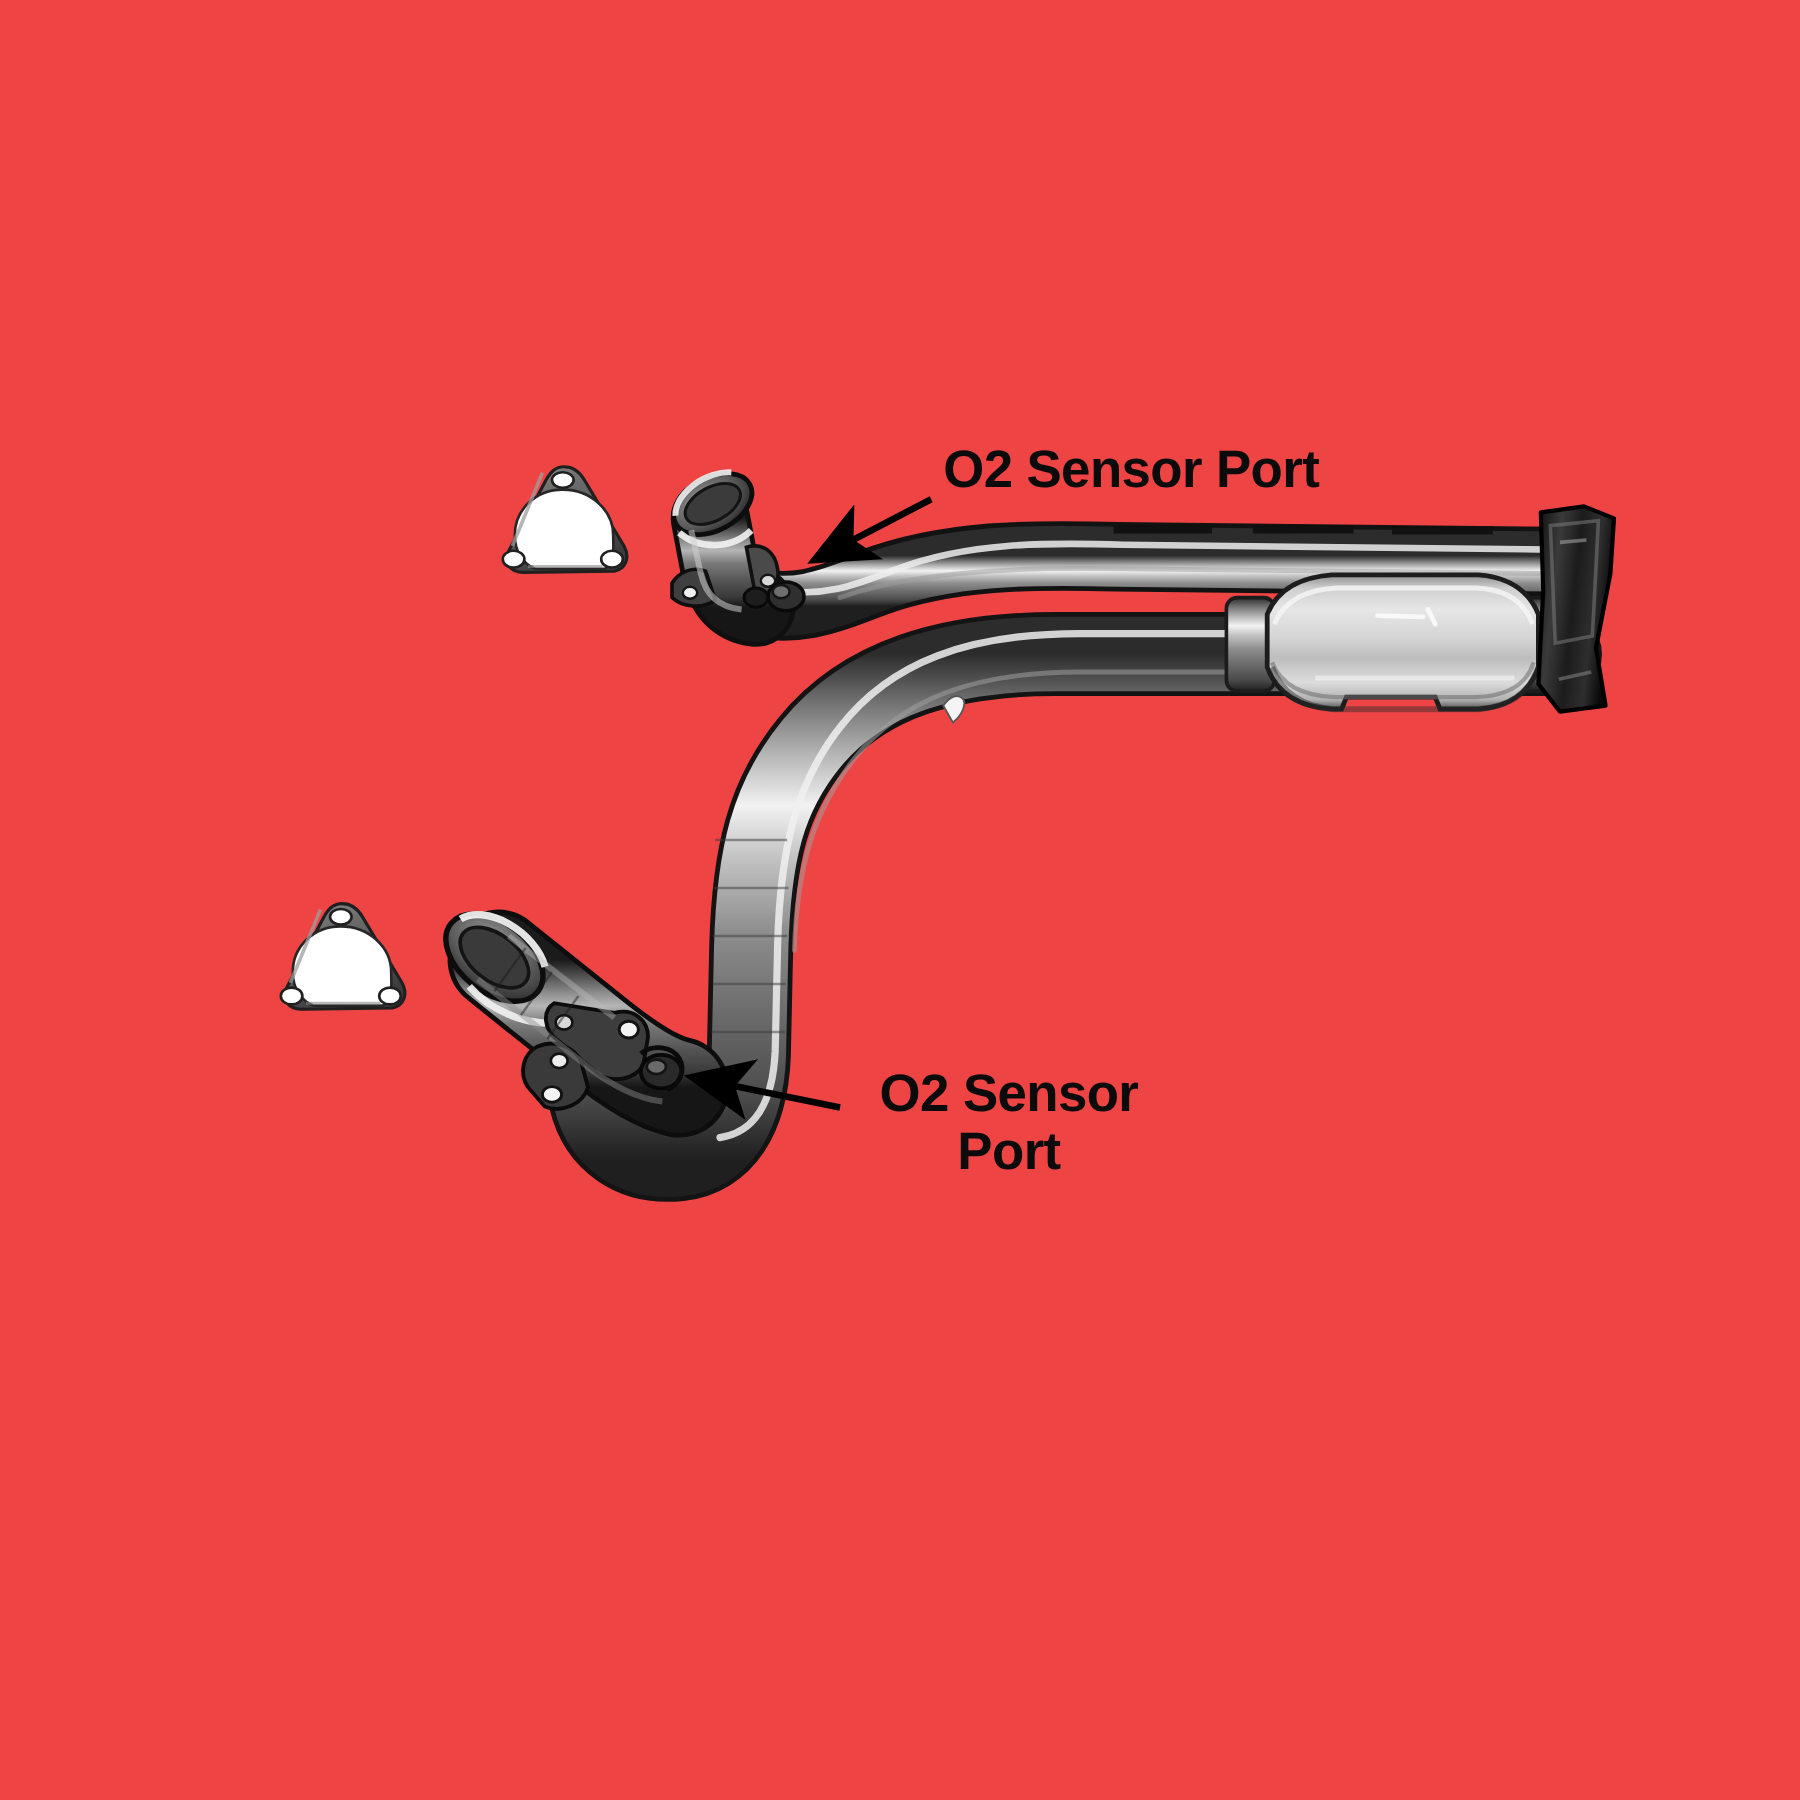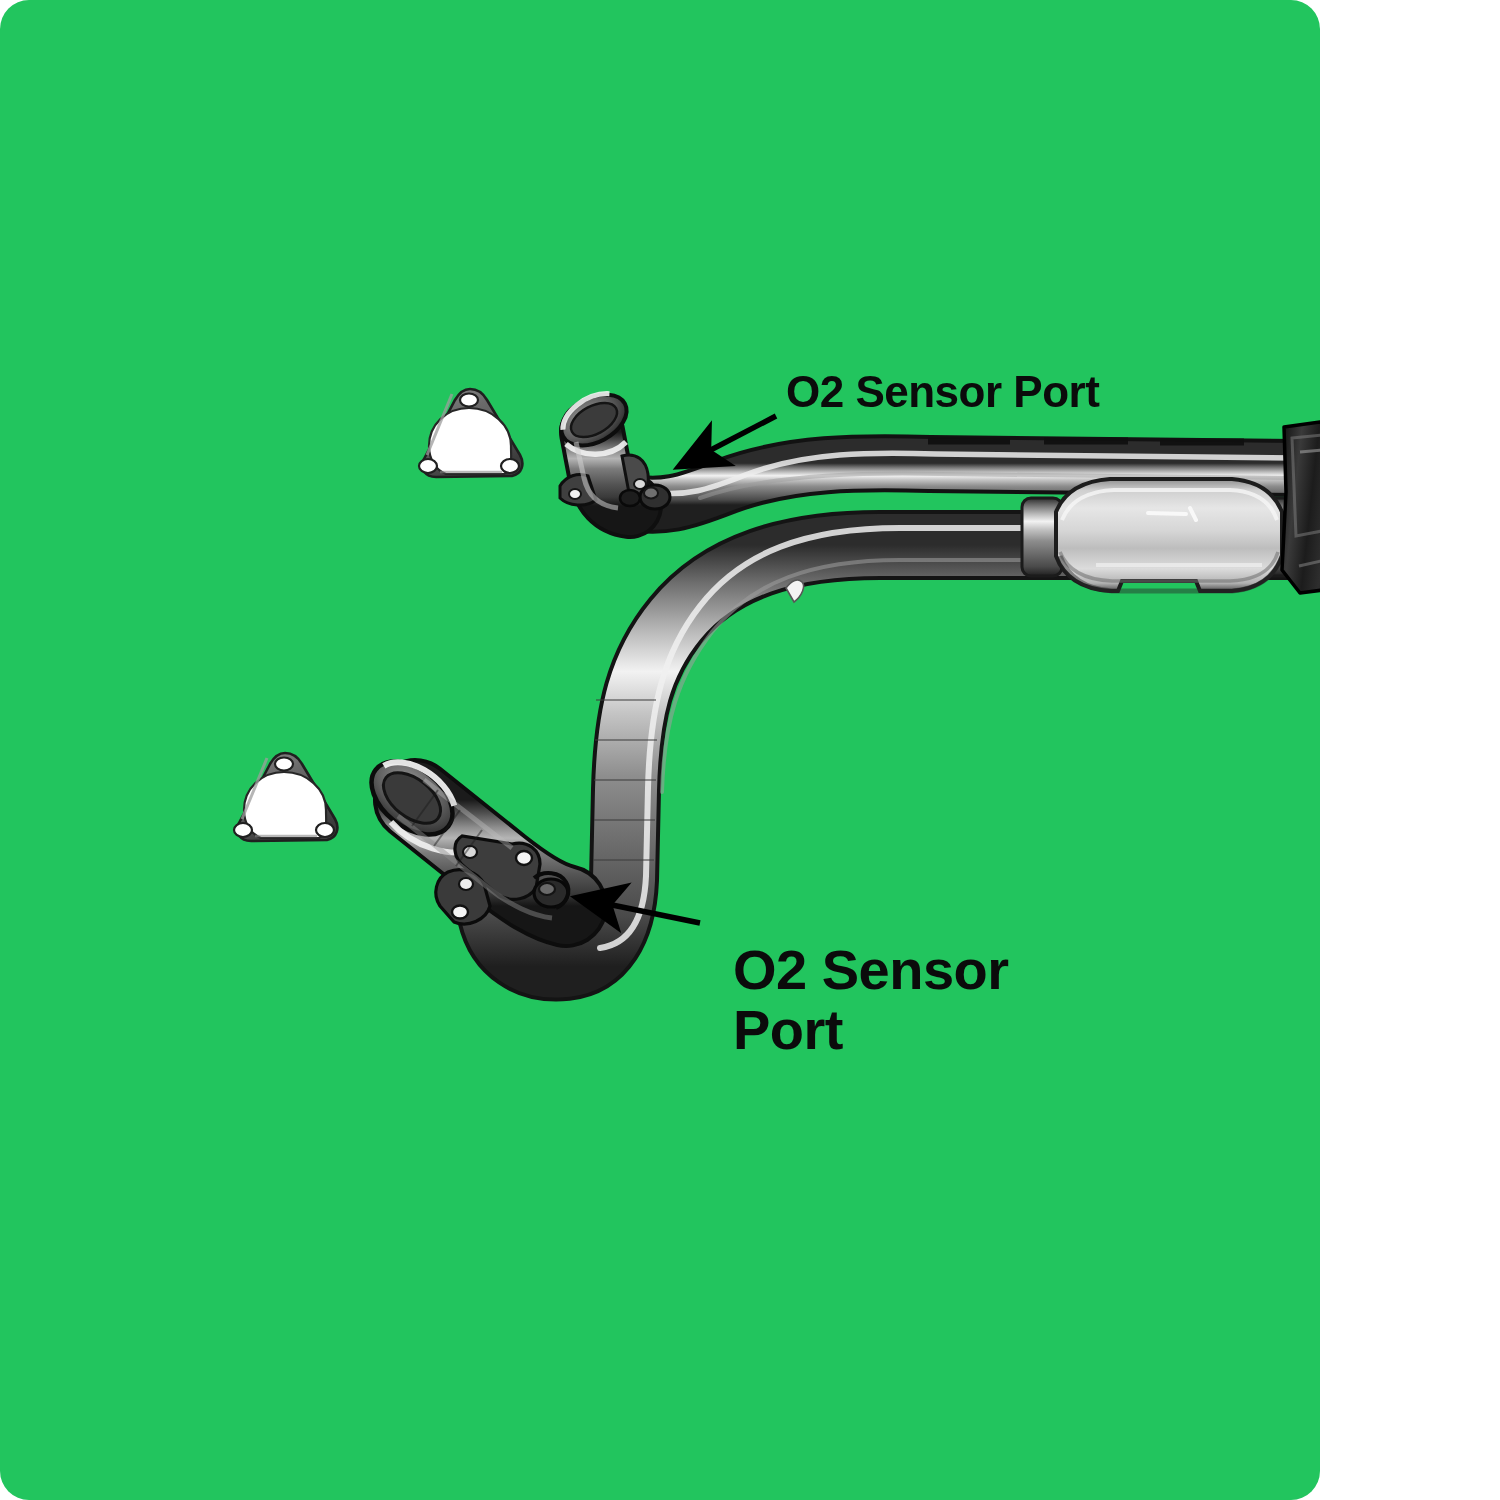--- a/index.html
+++ b/index.html
@@ -6,25 +6,24 @@
   html, body {
     margin: 0;
     padding: 0;
     background: #ffffff;
   }
   body {
     font-family: "Liberation Sans", sans-serif;
   }
   #stage {
     position: relative;
-    width: 1320px;
+    width: 1500px;
     height: 1500px;
-    background: #22c55e;
+    background: #ef4444;
     overflow: hidden;
-    border-radius: 29px;
   }
   #art {
     position: absolute;
     left: 0;
     top: 0;
     width: 1500px;
     height: 1500px;
   }
   .callout {
     position: absolute;
@@ -36,22 +35,23 @@
     white-space: pre-line;
     user-select: none;
   }
   #callout-top {
     left: 786px;
     top: 368px;
     font-size: 44px;
   }
   #callout-bottom {
     left: 733px;
-    top: 940px;
-    font-size: 56px;
+    top: 888px;
+    font-size: 44px;
+    text-align: center;
   }
 </style>
 </head>
 <body>
 
 <div id="stage">
 
   <svg id="art" viewBox="0 0 1500 1500" xmlns="http://www.w3.org/2000/svg">
     <defs>
 

